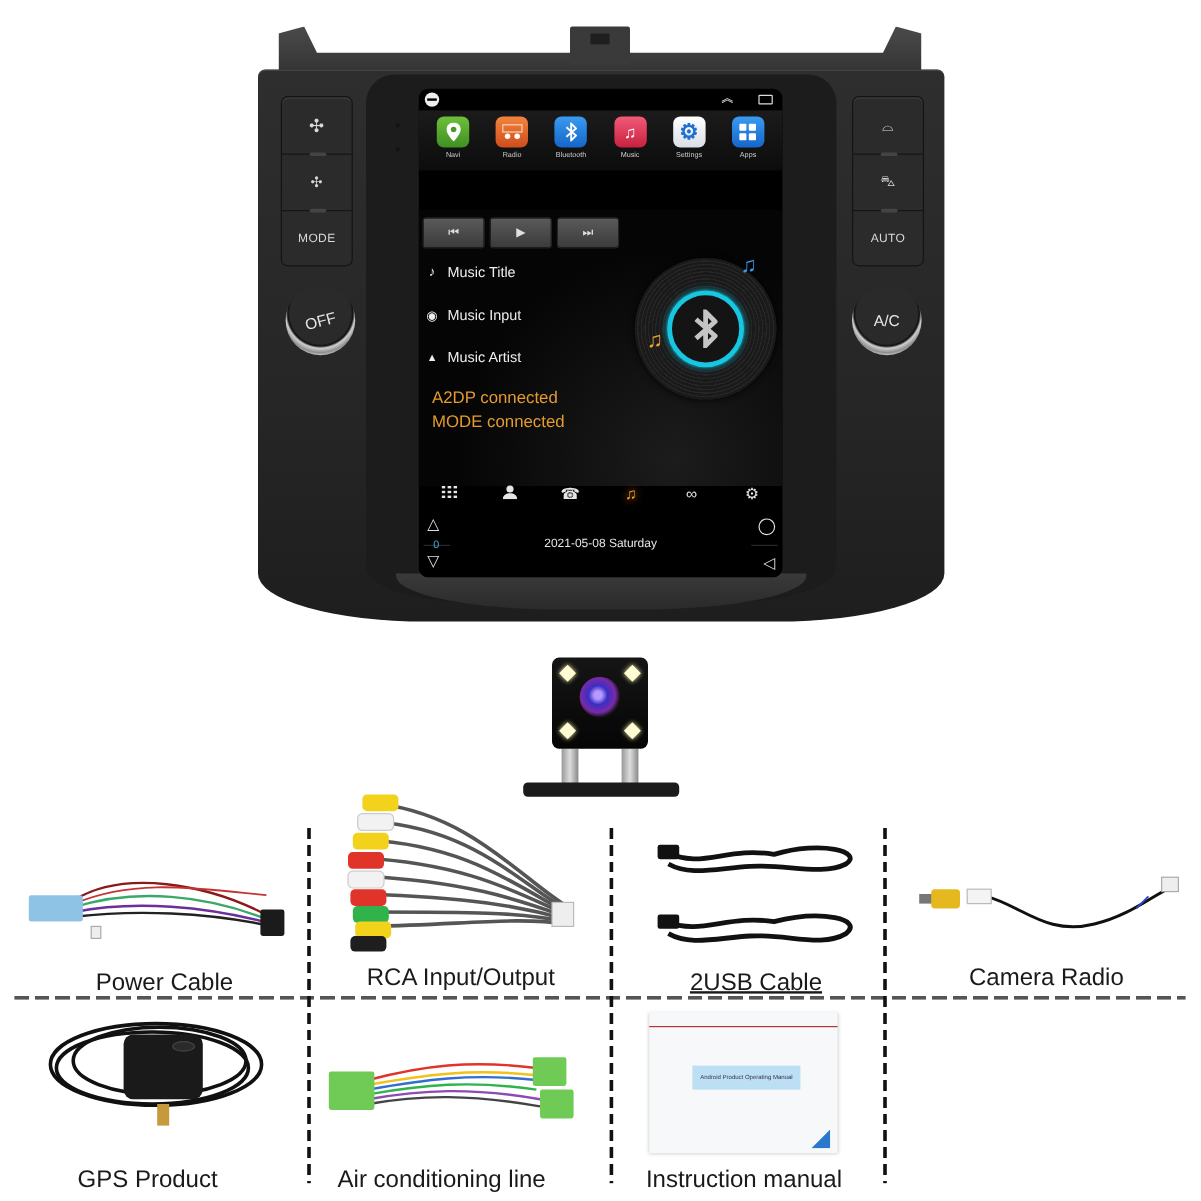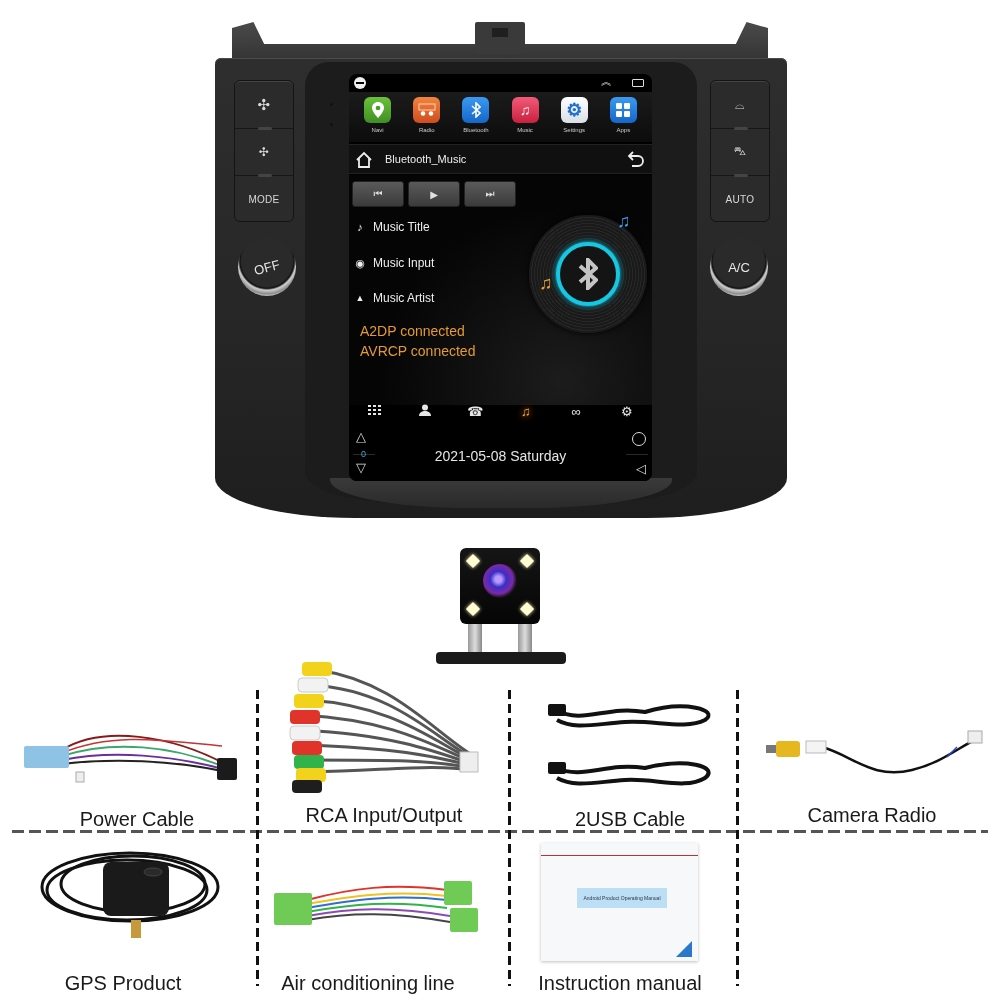--- a/index.html
+++ b/index.html
@@ -85,21 +85,21 @@
   .vinyl .ring { position: absolute; left: 27px; top: 27px; width: 64px; height: 64px; border-radius: 50%; border: 4px solid #17c6e0; background: #141414; box-shadow: 0 0 6px #0bb7d3; display: flex; align-items: center; justify-content: center; font-size: 30px; color: #bdbdbd; font-weight: bold; }
   .note { position: absolute; font-size: 18px; }
 
   .bottomnav { position: absolute; left: 0; top: 322px; width: 100%; height: 30px; display: flex; justify-content: space-around; align-items: center; }
   .bottomnav .bn { width: 30px; height: 24px; display: flex; align-items: center; justify-content: center; color: #e6e6e6; font-size: 13px; cursor: pointer; }
   .bottomnav .bn.active { color: #f3a52b; text-shadow: 0 0 6px #e07b0b, 0 0 10px #a14d00; }
 
   .sysbar { position: absolute; left: 0; top: 354px; width: 100%; height: 53px; background: #000; }
   .sysbar .up, .sysbar .down { position: absolute; left: 7px; font-size: 13px; color: #ddd; cursor: pointer; }
   .sysbar .vol { position: absolute; left: 12px; top: 21px; font-size: 9px; color: #3fa6d8; }
-  .sysbar .date { position: absolute; left: 0; width: 100%; top: 20px; text-align: center; font-size: 14px; color: #e6e6e6; }
+  .sysbar .date { position: absolute; left: 0; width: 100%; top: 20px; text-align: center; font-size: 10px; color: #e6e6e6; }
   .sysbar .circle { position: absolute; right: 6px; top: 4px; width: 14px; height: 14px; border: 1.5px solid #ddd; border-radius: 50%; cursor: pointer; }
   .sysbar .backtri { position: absolute; right: 6px; top: 33px; font-size: 13px; color: #ddd; cursor: pointer; }
   .sysbar .sep { position: absolute; height: 1px; background: #2a2a2a; }
 
   
   .camera { position: absolute; left: 460px; top: 548px; width: 80px; height: 76px; background: linear-gradient(#151515, #050505); border-radius: 6px; }
   .camera .lens { position: absolute; left: 23px; top: 16px; width: 34px; height: 34px; border-radius: 50%; background: radial-gradient(circle at 45% 45%, #b899ff 0 12%, #3a2ec4 30%, #7b2aa6 55%, #111 70%, #2a2a2a 100%); }
   .camera .led { position: absolute; width: 10px; height: 10px; background: #fffbd2; transform: rotate(45deg); box-shadow: 0 0 4px #fff9b0; }
   .cam-mount { position: absolute; left: 436px; top: 652px; width: 130px; height: 12px; background: #1b1b1b; border-radius: 4px; }
   .cam-stem { position: absolute; top: 624px; width: 14px; height: 30px; background: linear-gradient(90deg, #999, #ddd, #888); }
@@ -208,29 +208,20 @@
               <rect x="0" y="0" width="6" height="6" rx="1" fill="#fff"></rect>
               <rect x="8" y="0" width="6" height="6" rx="1" fill="#fff"></rect>
               <rect x="0" y="8" width="6" height="6" rx="1" fill="#fff"></rect>
               <rect x="8" y="8" width="6" height="6" rx="1" fill="#fff"></rect>
             </svg>
         </div>
         <div class="lb">Apps</div>
       </div>
     </div>
 
-    <div class="titlebar">
-      <svg class="home" viewBox="0 0 18 18">
-          <path d="M2 9L9 2l7 7M4 7v9h10V7" fill="none" stroke="#eee" stroke-width="1.8"></path>
-        </svg>
-      <span class="ttl">Bluetooth_Music</span>
-      <svg class="back" viewBox="0 0 20 18">
-          <path d="M7 2L3 6l4 4M3 6h9a5 5 0 010 10H6" fill="none" stroke="#eee" stroke-width="1.8"></path>
-        </svg>
-    </div>
 
     <div class="body">
       <div class="ctrl" style="left:3px;">
           <span>⏮</span>
         </div>
       <div class="ctrl" style="left:59px;">
           <span>▶</span>
         </div>
       <div class="ctrl" style="left:115px;">
           <span>⏭</span>
@@ -242,21 +233,21 @@
       </div>
       <div class="meta" style="top:81px;">
         <span class="mi">◉</span>
         <span>Music Input</span>
       </div>
       <div class="meta" style="top:116px;">
         <span class="mi" style="font-size:9px;">▲</span>
         <span>Music Artist</span>
       </div>
       <div class="conn" style="top:148px;">A2DP connected</div>
-      <div class="conn" style="top:168px;">AVRCP connected</div>
+      <div class="conn" style="top:168px;">MODE connected</div>
 
       <div class="vinyl">
         <div class="ring">
           <svg width="20" height="32" viewBox="0 0 10 16">
               <path d="M1 4l8 7-4 4V1l4 4-8 7" fill="none" stroke="#c4c4c4" stroke-width="2"></path>
             </svg>
         </div>
       </div>
       <span class="note" style="left:268px;top:36px;color:#3a9af0;">♫</span>
       <span class="note" style="left:190px;top:98px;color:#f0a22a;">♫</span>
@@ -368,21 +359,21 @@
 <div class="acc-label" style="left:264px;top:804px;">RCA Input/Output</div>
 
 <svg class="cable" style="left:545px;top:700px;" width="175" height="100" viewBox="0 0 175 100">
   <g stroke="#111" stroke-width="4" fill="none">
     <path d="M10 10 C40 25,60 5,100 12 C140 0,175 10,160 20 C140 30,110 20,80 22 C50 24,30 30,12 20"></path>
     <path d="M10 68 C40 80,60 62,100 68 C140 58,175 66,160 78 C140 90,110 78,80 80 C50 82,30 88,12 78"></path>
   </g>
   <rect x="3" y="4" width="18" height="12" fill="#111" rx="2"></rect>
   <rect x="3" y="62" width="18" height="12" fill="#111" rx="2"></rect>
 </svg>
-<div class="acc-label" style="left:510px;top:808px;">2USB Cable</div>
+<div class="acc-label" style="left:510px;top:808px;text-decoration:underline;">2USB Cable</div>
 
 <svg class="cable" style="left:762px;top:725px;" width="225" height="55" viewBox="0 0 225 55">
   <path d="M60 22 C90 30,110 55,150 45 C180 38,200 20,215 14" stroke="#111" stroke-width="2.5" fill="none"></path>
   <rect x="4" y="20" width="12" height="8" fill="#777"></rect>
   <rect x="14" y="16" width="24" height="16" rx="3" fill="#e6b820"></rect>
   <rect x="44" y="16" width="20" height="12" fill="#f4f4f4" stroke="#bbb"></rect>
   <rect x="206" y="6" width="14" height="12" fill="#eee" stroke="#aaa"></rect>
   <path d="M195 22 L185 32" stroke="#2c47c9" stroke-width="1.5"></path>
 </svg>
 <div class="acc-label" style="left:752px;top:804px;">Camera Radio</div>

